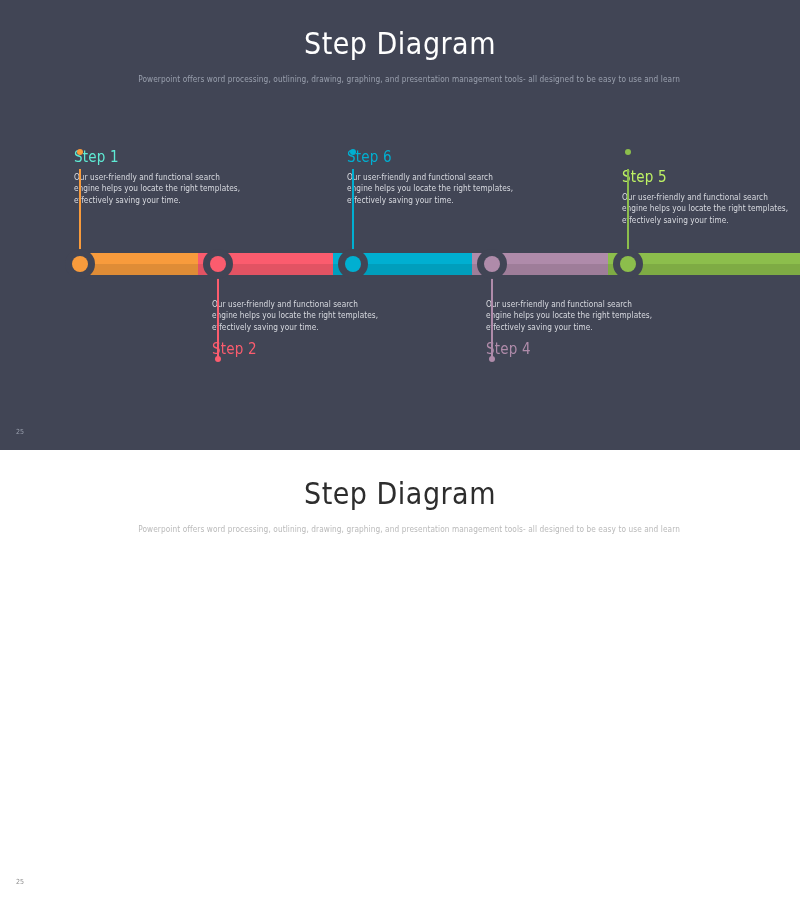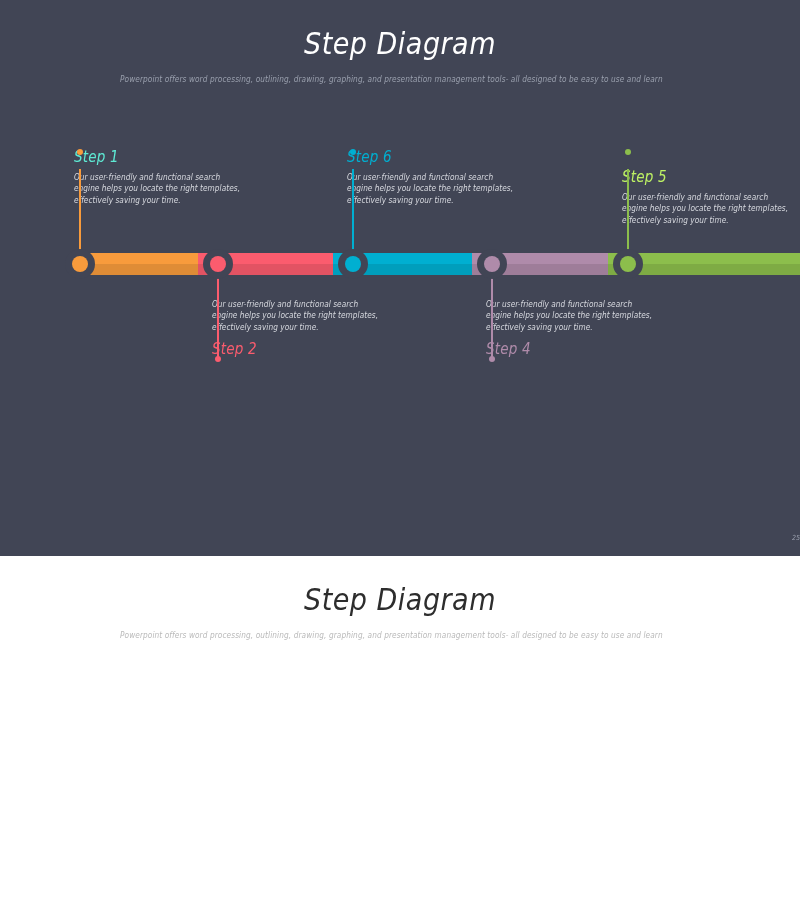--- a/index.html
+++ b/index.html
@@ -7,23 +7,22 @@
     width: 800px;
     height: 900px;
     font-family: "DejaVu Sans Condensed", "Liberation Sans", sans-serif;
     background: #ffffff;
     overflow: hidden;
   }
 
   .slide {
     position: relative;
     width: 800px;
-    height: 556px;
+    height: 450px;
     overflow: hidden;
-    font-style: italic;
   }
   .slide.dark  { background: #414555; }
   .slide.light { background: #ffffff; }
 
   
   .slide-title {
     position: absolute;
     left: 0; right: 0;
     top: 26px;
     text-align: center;
@@ -35,34 +34,35 @@
   }
   .dark  .slide-title { color: #ffffff; }
   .light .slide-title { color: #2d2d2d; }
 
   .slide-subtitle {
     position: absolute;
     left: 50%;
     top: 72px;
     width: 560px;
     margin-left: -280px;
-    text-align: left;
+    text-align: right;
     font-size: 8.2px;
     line-height: 14px;
     letter-spacing: 0.1px;
   }
   .dark  .slide-subtitle { color: #9aa0ae; }
   .light .slide-subtitle { color: #b9b9b9; }
 
   .page-num {
     position: absolute;
     left: 0; right: 0;
     bottom: 14px;
-    text-align: right;
+    text-align: left;
     font-size: 7px;
+    padding-left: 16px;
   }
   .dark  .page-num { color: #9aa0ae; }
   .light .page-num { color: #8d8d8d; }
 
   
   .bar-area {
     position: absolute;
     left: 0;
     width: 800px;
     height: 40px;

